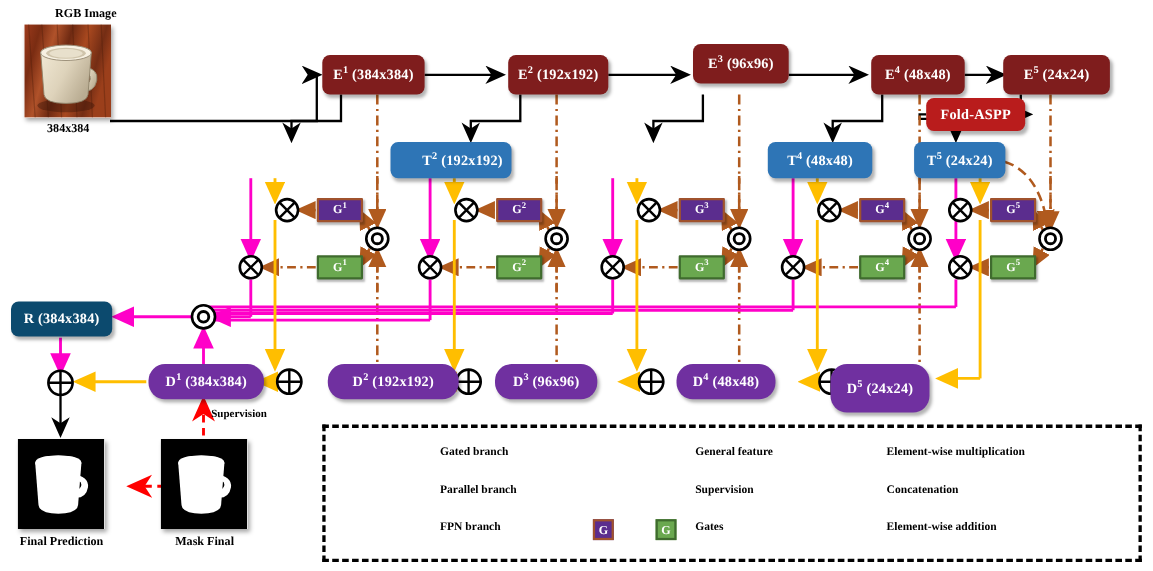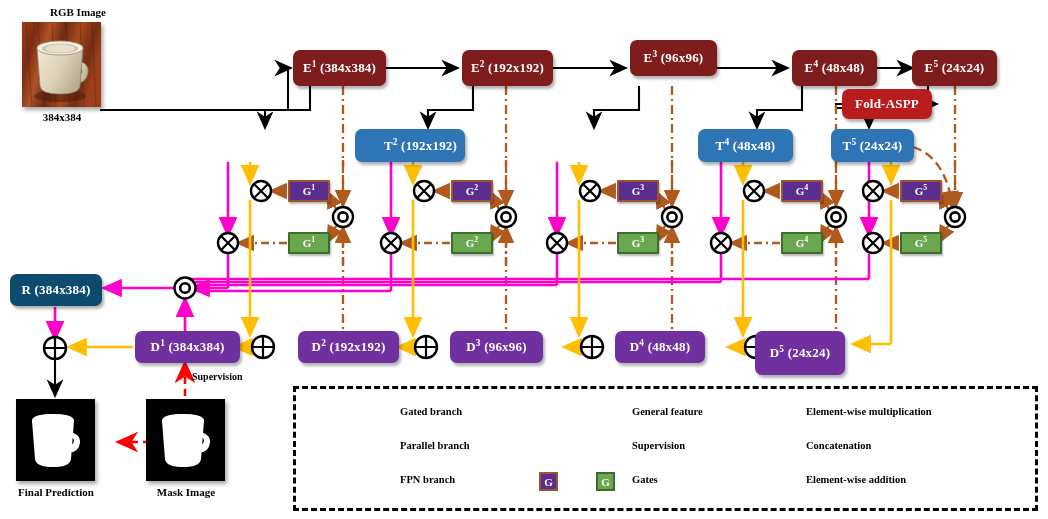--- a/index.html
+++ b/index.html
@@ -22,21 +22,21 @@
     font-weight: bold;
     font-family: "Liberation Serif", serif;
     border-radius: 7px;
     box-shadow: 2px 3px 3px rgba(0,0,0,0.30);
     white-space: nowrap;
     letter-spacing: .2px;
     z-index: 5;
   }
   .enc { background: #7f1d1d; font-size: 13px; }
   .trn { background: #2E75B6; font-size: 13px; }
-  .dec { background: #7030A0; font-size: 13px; }
+  .dec { background: #7030A0; font-size: 13px; border-radius: 15px; }
   .res { background: #0c4a6e; font-size: 13px; }
   .aspp { background: #b91c1c; font-size: 13px; }
   .gate {
     position: absolute;
     display: flex; align-items: center; justify-content: center;
     color: #ffffff; font-weight: bold; font-size: 11px;
     font-family: "Liberation Serif", serif;
     border-radius: 1px;
     box-shadow: 1px 2px 2px rgba(0,0,0,0.28);
     z-index: 6;
@@ -275,21 +275,21 @@
       <span>E</span><sup>3</sup>
       <span>(96x96)</span>
     </span>
   </div>
   <div class="node enc" style="left:792px; top:50px; width:85px; height:36px;">
     <span>
       <span>E</span><sup>4</sup>
       <span>(48x48)</span>
     </span>
   </div>
-  <div class="node enc" style="left:912px; top:50px; width:85px; height:36px;">
+  <div class="node enc" style="left:912px; top:50px; width:97px; height:36px;">
     <span>
       <span>E</span><sup>5</sup>
       <span>(24x24)</span>
     </span>
   </div>
 
   <div class="node aspp" style="left:842px; top:89px; width:90px; height:30px;">
     <span>Fold-ASPP</span>
   </div>
 
@@ -369,21 +369,21 @@
       <span>R</span> <span>(384x384)</span>
     </span>
   </div>
 
   <div class="node dec" style="left:135px; top:331px; width:105px; height:32px;">
     <span>
       <span>D</span><sup>1</sup>
       <span>(384x384)</span>
     </span>
   </div>
-  <div class="node dec" style="left:298px; top:331px; width:101px; height:32px;">
+  <div class="node dec" style="left:298px; top:331px; width:119px; height:32px;">
     <span>
       <span>D</span><sup>2</sup>
       <span>(192x192)</span>
     </span>
   </div>
   <div class="node dec" style="left:450px; top:331px; width:93px; height:32px;">
     <span>
       <span>D</span><sup>3</sup>
       <span>(96x96)</span>
     </span>
@@ -516,21 +516,21 @@
   <div class="caption" style="left:6px; top:486px; width:100px;">Final Prediction</div>
 
   <div class="imgbox" style="left:146px; top:399px; width:79px; height:82px;">
     <svg viewBox="0 0 79 82" width="79" height="82">
       <rect x="0" y="0" width="79" height="82" fill="#000"></rect>
       <path d="M50,32 q15,2 14,12 q-2,12 -16,9 l0,-6 q9,1 10,-5 q0,-5 -8,-5 z" fill="#fff"></path>
       <path d="M16,22 q0,-7 21,-7 q21,0 21,7 l-3,38 q-1,8 -18,8 q-17,0 -18,-8 z" fill="#fff"></path>
       <ellipse cx="37" cy="22" rx="21" ry="7" fill="#fff"></ellipse>
     </svg>
   </div>
-  <div class="caption" style="left:146px; top:486px; width:80px;">Mask Image</div>
+  <div class="caption" style="left:146px; top:486px; width:80px;">Mask Final</div>
 
   <div class="lbl" style="left:192px; top:371px;">Supervision</div>
 
   <div class="legend"></div>
 
   <svg class="layer" viewBox="0 0 1048 519">
 
     <g stroke="#B05A1E" stroke-width="2.4" fill="none" stroke-dasharray="9,4,2,4" marker-end="url(#ah-brown)">
       <path d="M320,413 L393,413"></path>
     </g>

